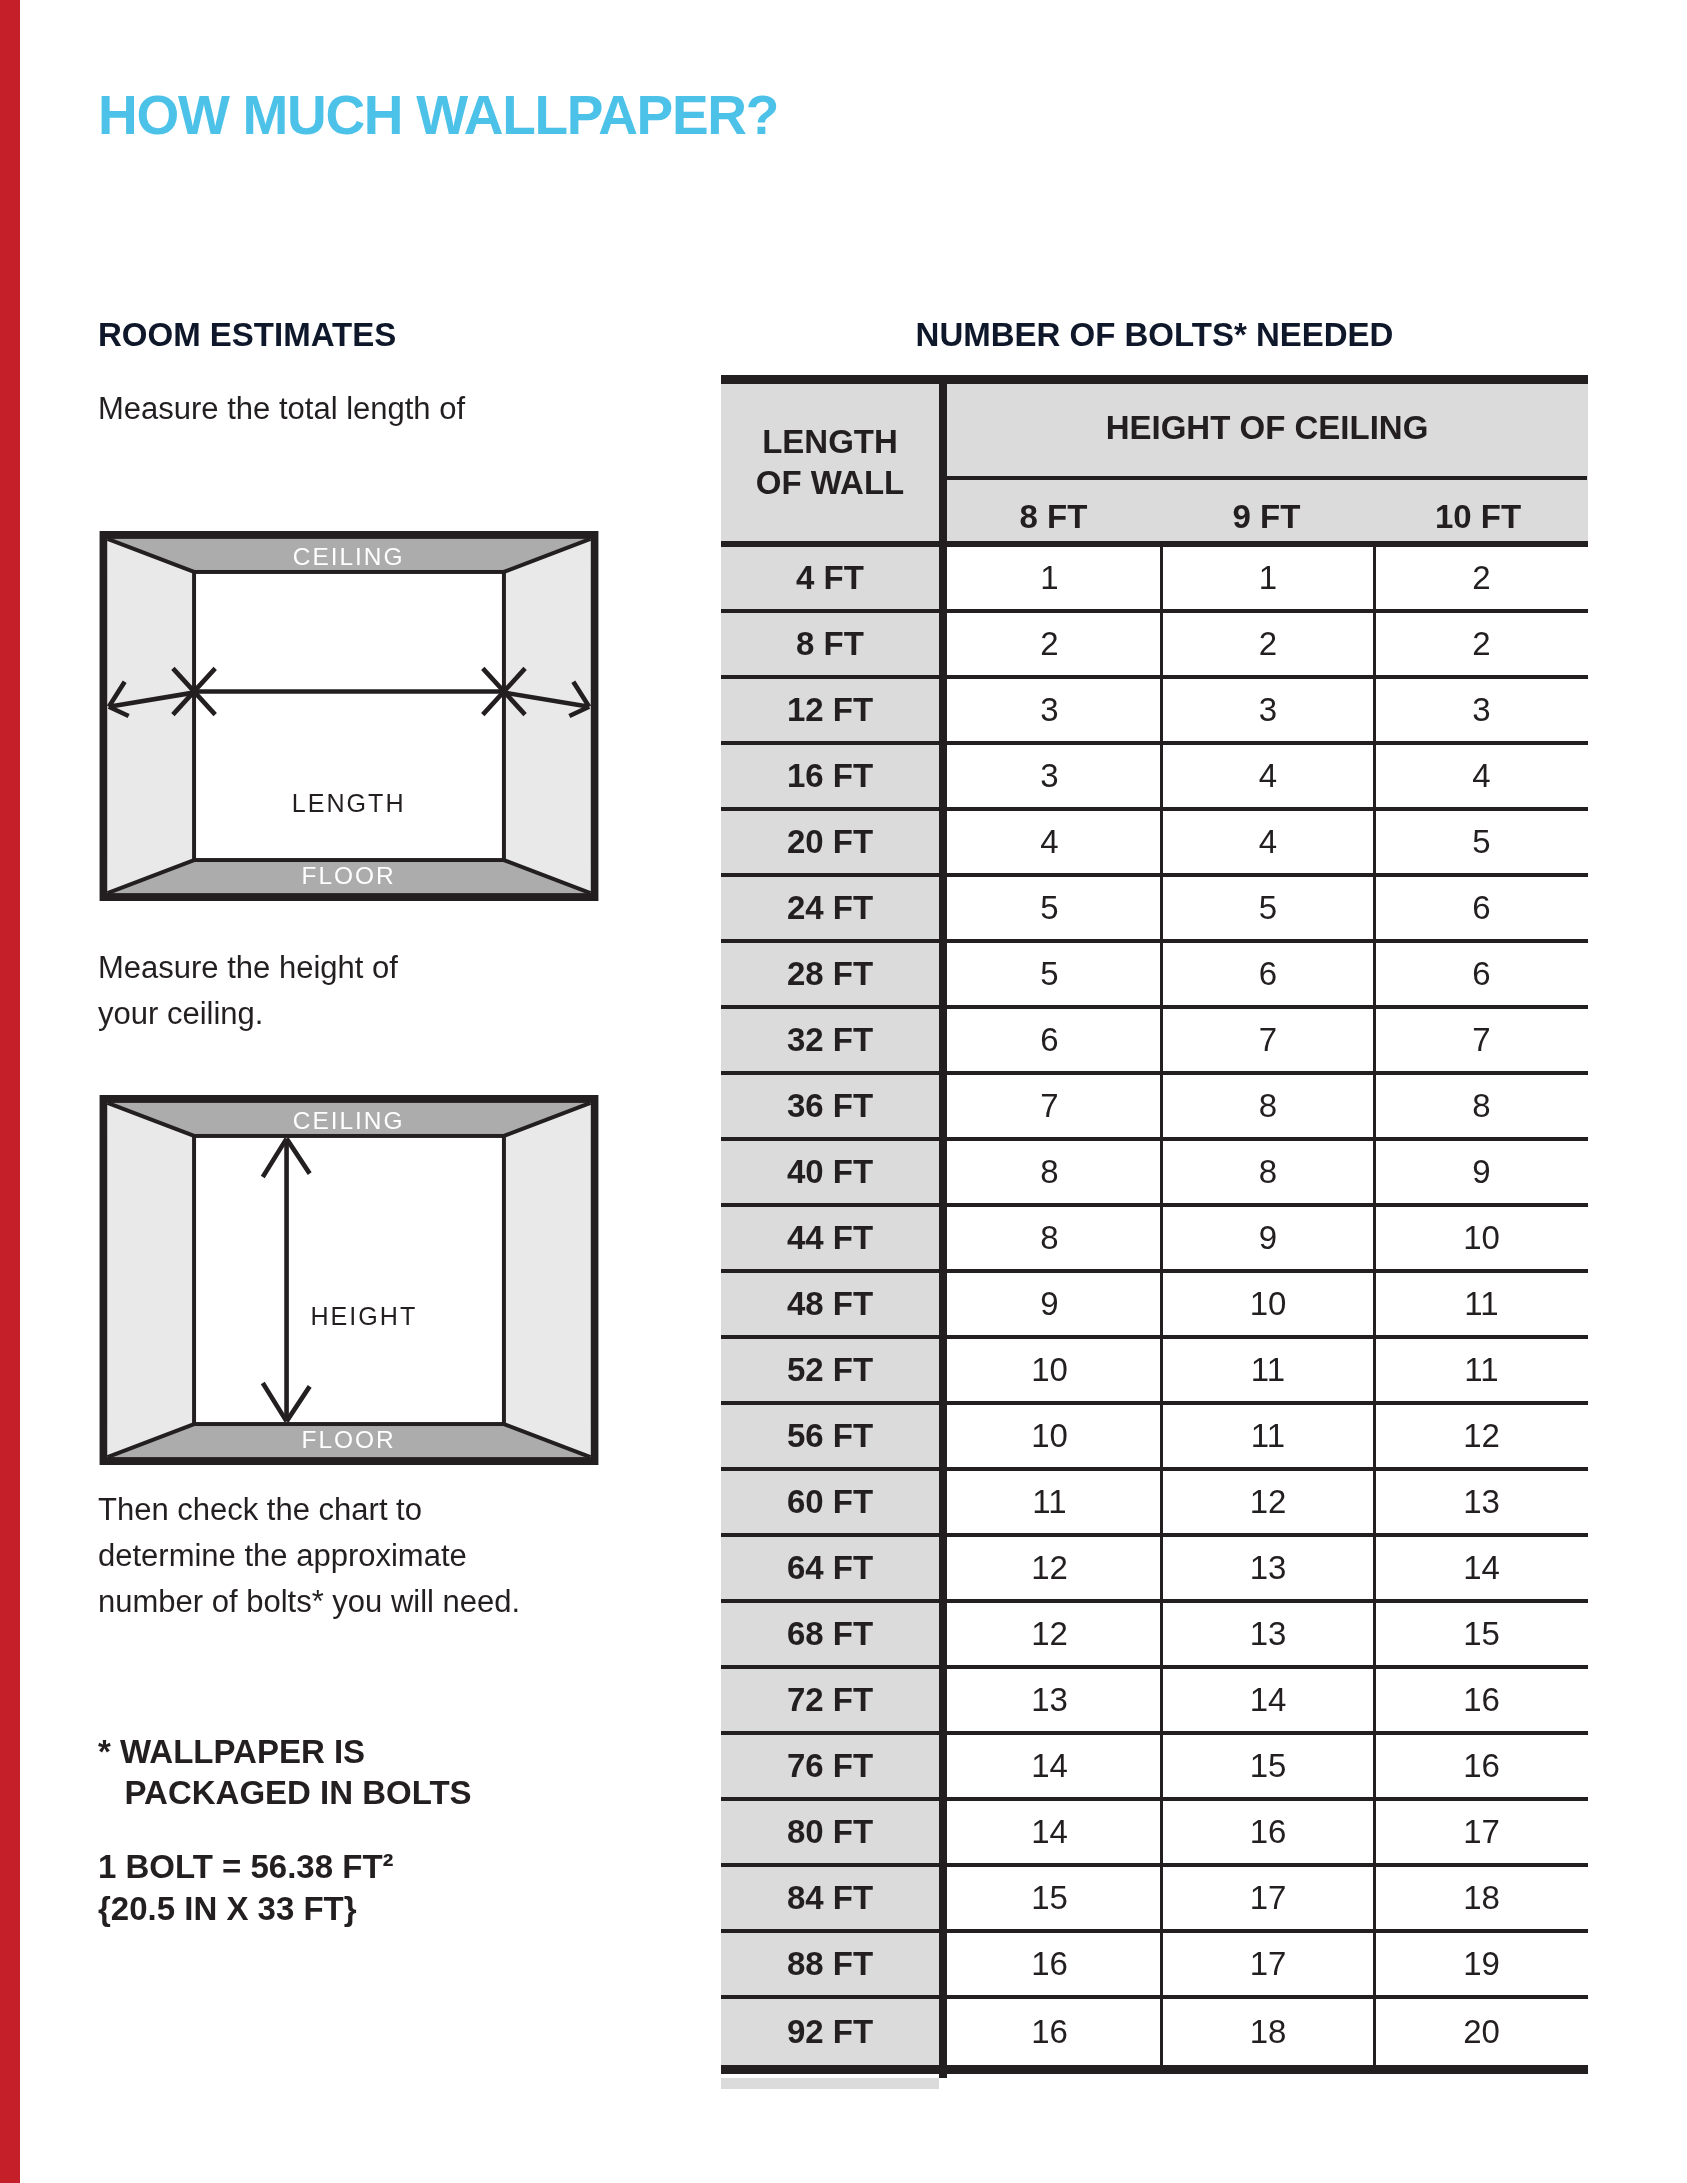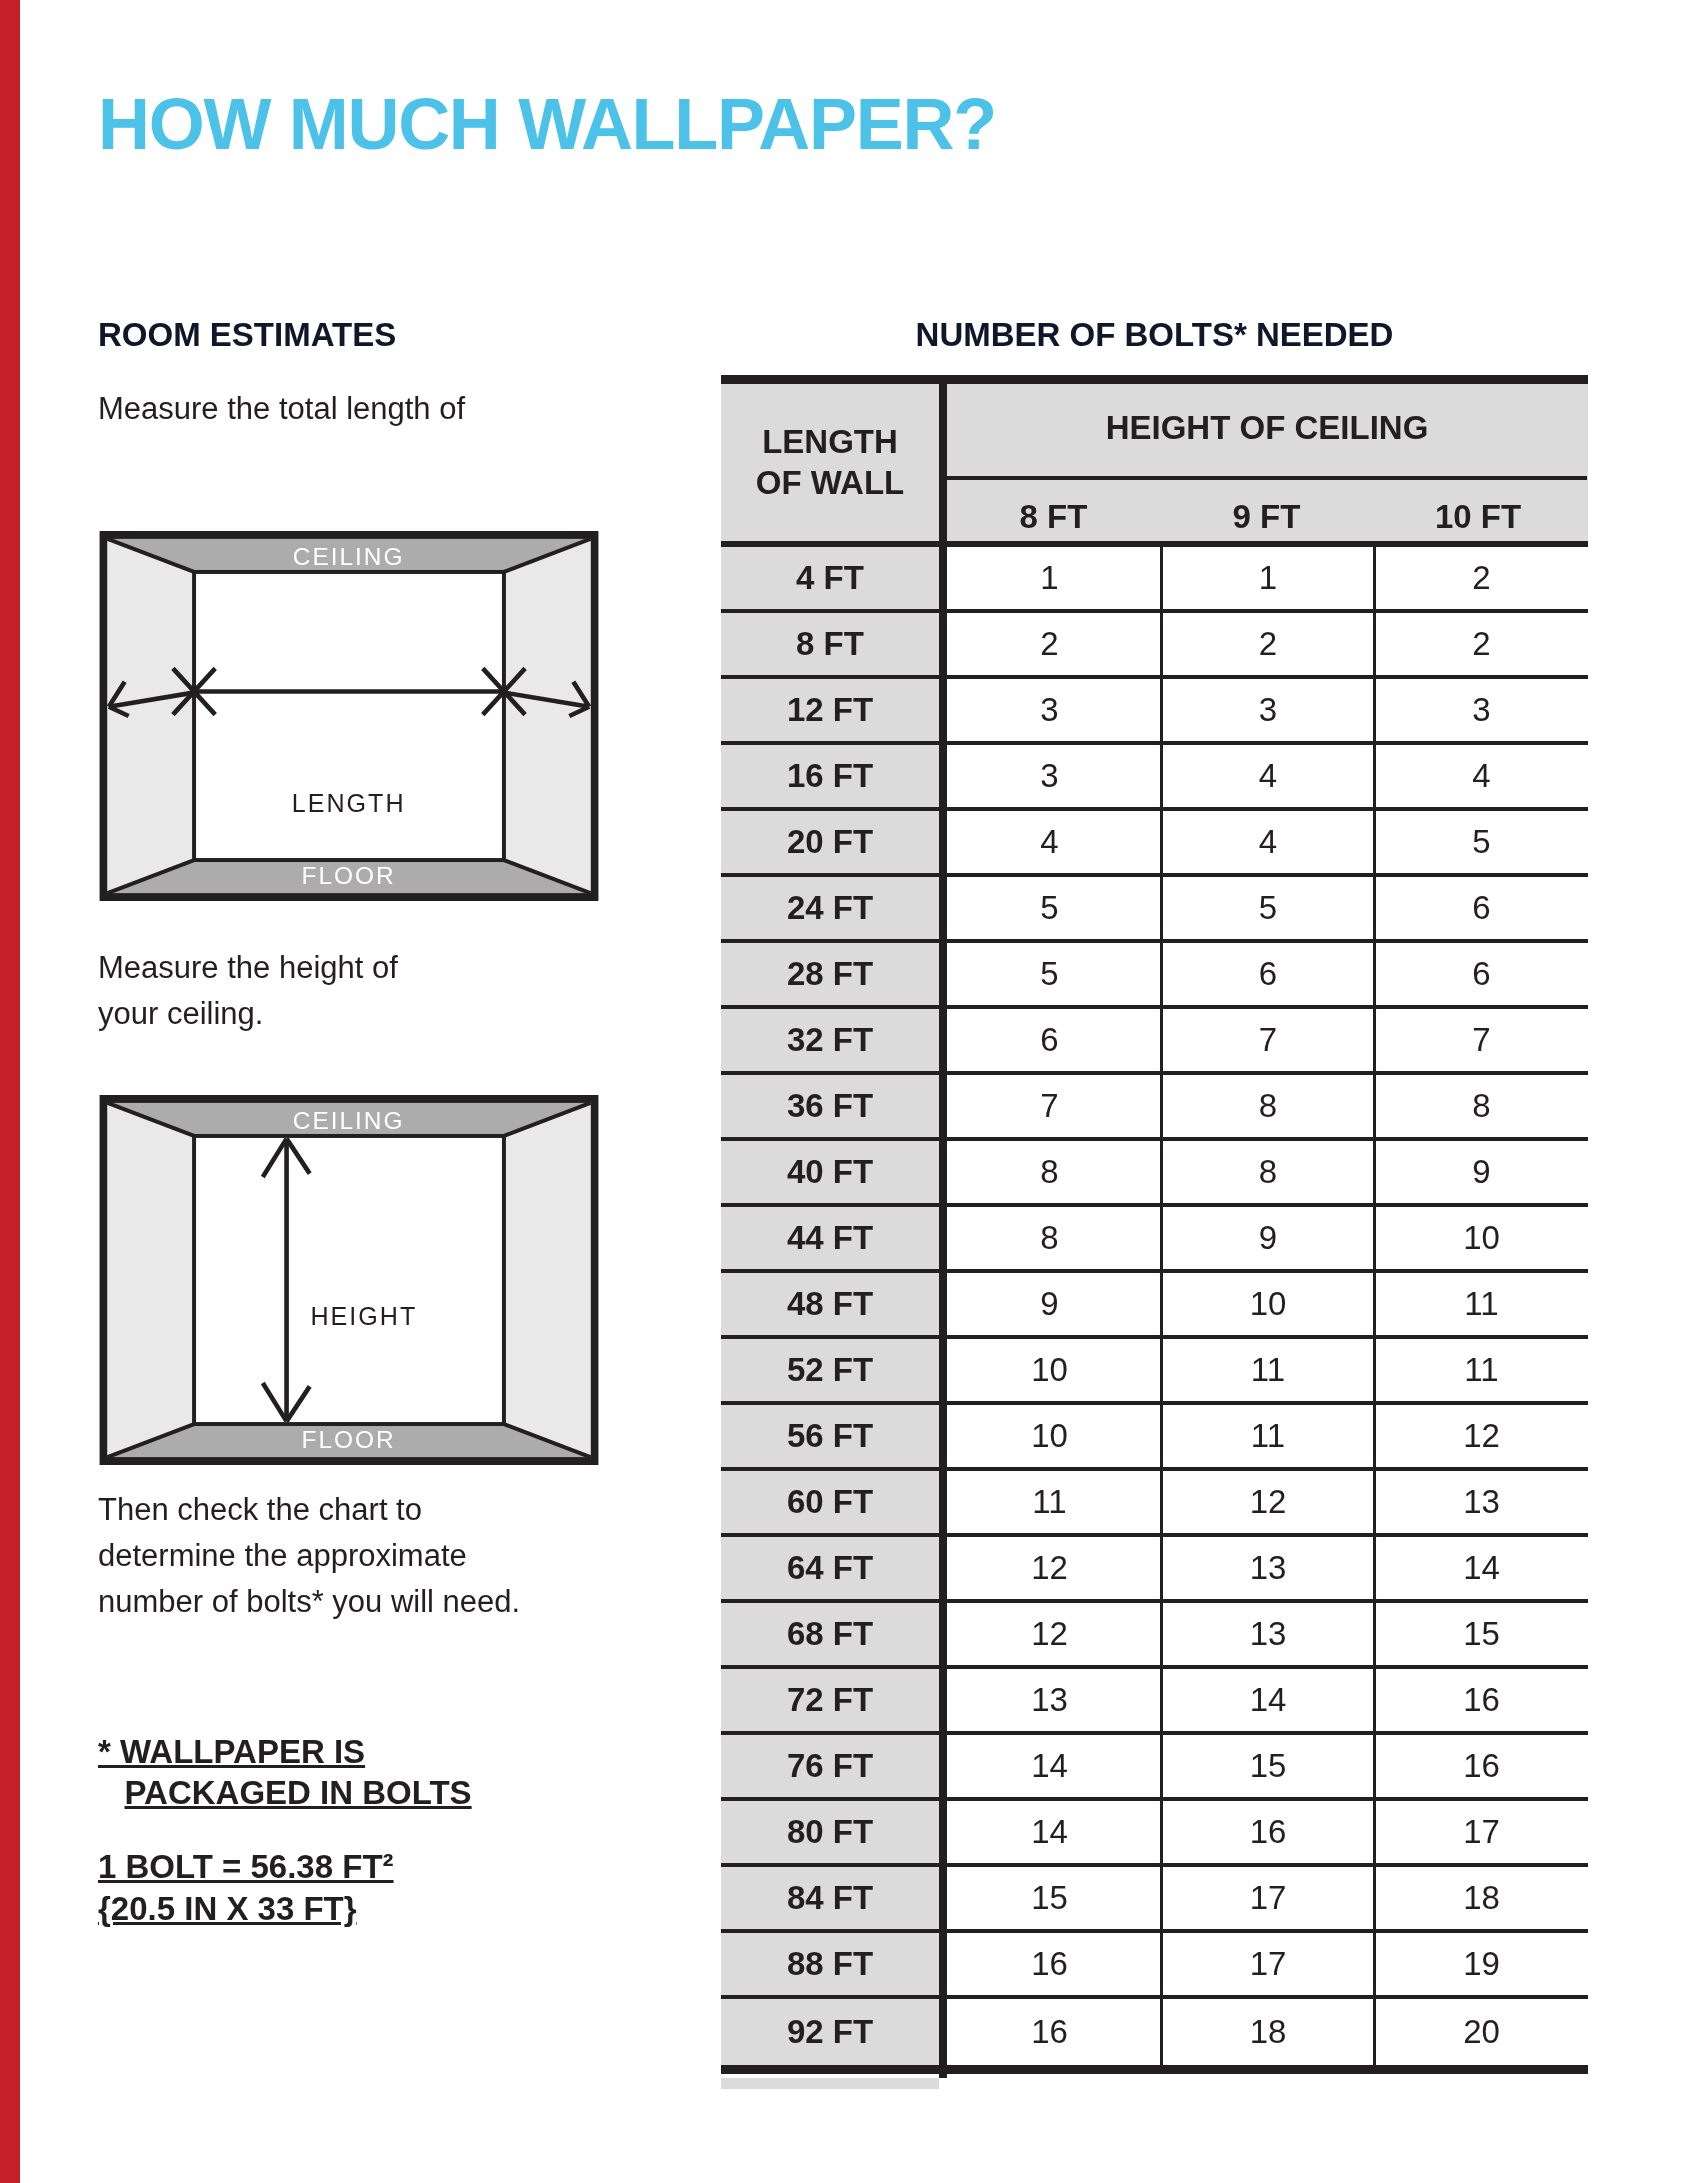--- a/index.html
+++ b/index.html
@@ -10,37 +10,37 @@
     font-family:"Liberation Sans", sans-serif;
     color:#231f20;
     overflow:hidden;
   }
   .abs { position:absolute; }
 
   #edge-bar { left:0; top:0; width:20px; height:2183px; background:#c5202a; }
 
   #page-title {
     left:98px; top:83px;
-    font-size:72px; font-weight:bold; letter-spacing:-1.3px;
+    font-size:55px; font-weight:bold; letter-spacing:-1.3px;
     color:#4cc2e8; white-space:nowrap;
   }
 
   .section-heading {
     font-size:33px; font-weight:bold; color:#0f172a; letter-spacing:0;
     white-space:nowrap;
   }
   #room-estimates-heading { left:98px; top:316px; }
   #bolts-heading { left:721px; top:316px; width:867px; text-align:center; }
 
   .para { left:98px; font-size:31px; line-height:46px; color:#231f20; }
   #step1 { top:386px;text-align:right; }
   #step2 { top:945px; }
   #step3 { top:1487px; }
 
-  .bold-note { left:98px; font-weight:bold; color:#231f20;text-decoration:underline; }
+  .bold-note { left:98px; font-weight:bold; color:#231f20; }
   #footnote { top:1731px; font-size:33px; line-height:41px; }
   #footnote .indent { padding-left:26.5px; }
   #bolt-info { top:1846px; font-size:33px; line-height:42px; }
 
   .diagram { width:500px; height:370px; }
   #diagram-length { left:99px; top:531px; }
   #diagram-height { left:99px; top:1095px; }
   .diagram text { font-family:"Liberation Sans", sans-serif; }
   .diag-label-light { fill:#ffffff; font-size:37px; letter-spacing:3px; }
   .diag-label-dark  { fill:#231f20; font-size:38px; letter-spacing:3px; }

